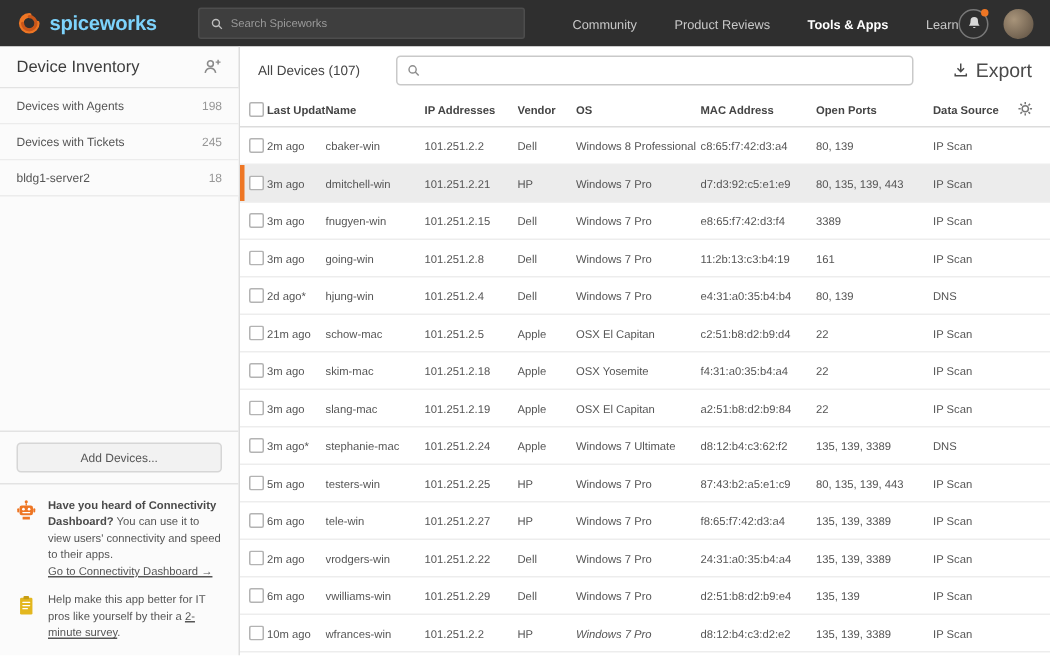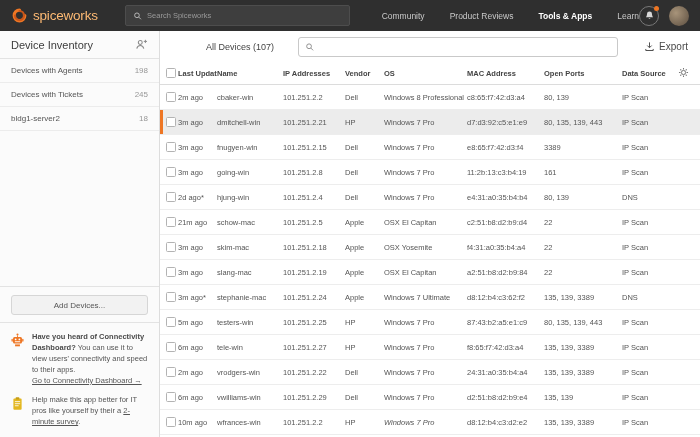--- a/index.html
+++ b/index.html
@@ -4,21 +4,21 @@
 <style>
   * { margin:0; padding:0; box-sizing:border-box; }
   html,body { width:700px; height:437px; overflow:hidden; background:#fff;
     font-family:"Liberation Sans", sans-serif; }
   .screen { width:700px; height:437px; display:flex; flex-direction:column; }
 
   
   .topbar { height:31px; background:#2f2f2f; display:flex; align-items:center;
     padding:0 11px; flex:none; }
   .logo { display:flex; align-items:center; gap:5px; }
-  .logo-text { color:#fdba74; font-size:13.5px; font-weight:400; letter-spacing:-0.2px; }
+  .logo-text { color:#7dd3fc; font-size:13.5px; font-weight:700; letter-spacing:-0.2px; }
   .top-search { margin-left:27px; width:237px; height:21px; background:#3e3e3e;
     border:1px solid #4d4d4d; border-radius:2px; display:flex; align-items:center;
     padding:0 7px; gap:5px; }
   .top-search input { background:transparent; border:none; outline:none; color:#bbb;
     font-size:7.5px; width:100%; font-family:"Liberation Sans", sans-serif; }
   .top-search input::placeholder { color:#9a9a9a; }
   .topnav { display:flex; gap:25px; margin-left:32px; }
   .nav-item { color:#c9c9c9; font-size:8.5px; cursor:pointer; white-space:nowrap; }
   .nav-item.active { color:#fff; font-weight:bold; }
   .top-right { margin-left:auto; display:flex; align-items:center; gap:10px; }
@@ -51,27 +51,27 @@
   .promo-sec { border-top:1px solid #e3e3e3; padding:9px 10px 0; }
   .promo { display:flex; gap:7px; font-size:7.5px; color:#555; line-height:1.45;
     margin-bottom:9px; }
   .promo .p-icon { flex:none; width:15px; padding-top:1px; }
   .promo b { font-weight:bold; color:#4a4a4a; }
   .promo a { color:#555; text-decoration:underline; cursor:pointer; }
 
   
   .main { flex:1; display:flex; flex-direction:column; min-width:0; background:#fff; }
   .main-header { height:31px; flex:none; display:flex; align-items:center; padding:0 12px; }
-  .page-title { font-size:9px; color:#444; width:92px; flex:none; white-space:nowrap;margin-left:34px; }
+  .page-title { font-size:9px; color:#444; width:92px; flex:none; white-space:nowrap; }
   .main-search { flex:1; height:20px; border:1px solid #c9c9c9; border-radius:3px;
     display:flex; align-items:center; padding:0 6px; gap:5px; margin-right:26px;
     background:#fff; }
   .main-search input { border:none; outline:none; font-size:8px; width:100%;
     font-family:"Liberation Sans", sans-serif; color:#555; }
-  .export-btn { display:flex; align-items:center; gap:4px; font-size:10px; color:#4a4a4a;
+  .export-btn { display:flex; align-items:center; gap:4px; font-size:13px; color:#4a4a4a;
     cursor:pointer; white-space:nowrap; }
 
   
   .tbl { flex:1; overflow:hidden; }
   .tr { display:flex; align-items:center; height:25px; border-bottom:1px solid #ededed;
     font-size:7.5px; color:#555; }
   .tr.thead { height:23px; font-weight:bold; color:#444; border-bottom:1px solid #dcdcdc; }
   .tr.hl { background:#ececec; box-shadow:inset 3px 0 0 #ee7624; }
   .cell { white-space:nowrap; overflow:hidden; padding-right:4px; }
   .c0 { width:18px; flex:none; padding-left:6px; display:flex; align-items:center; }

